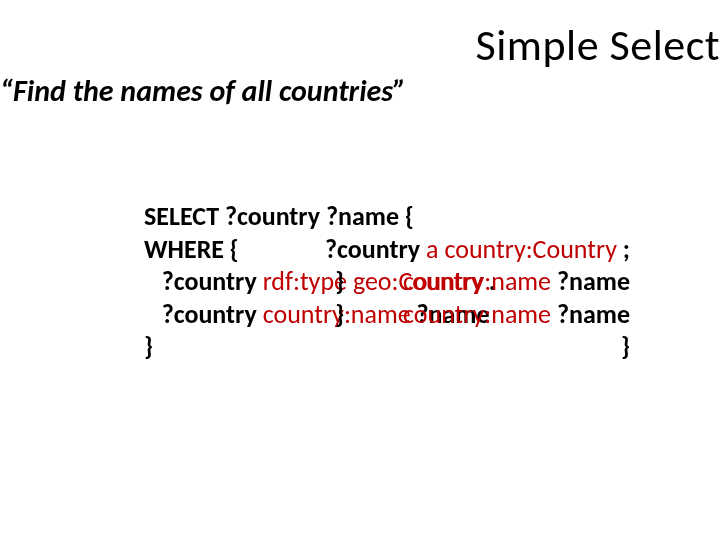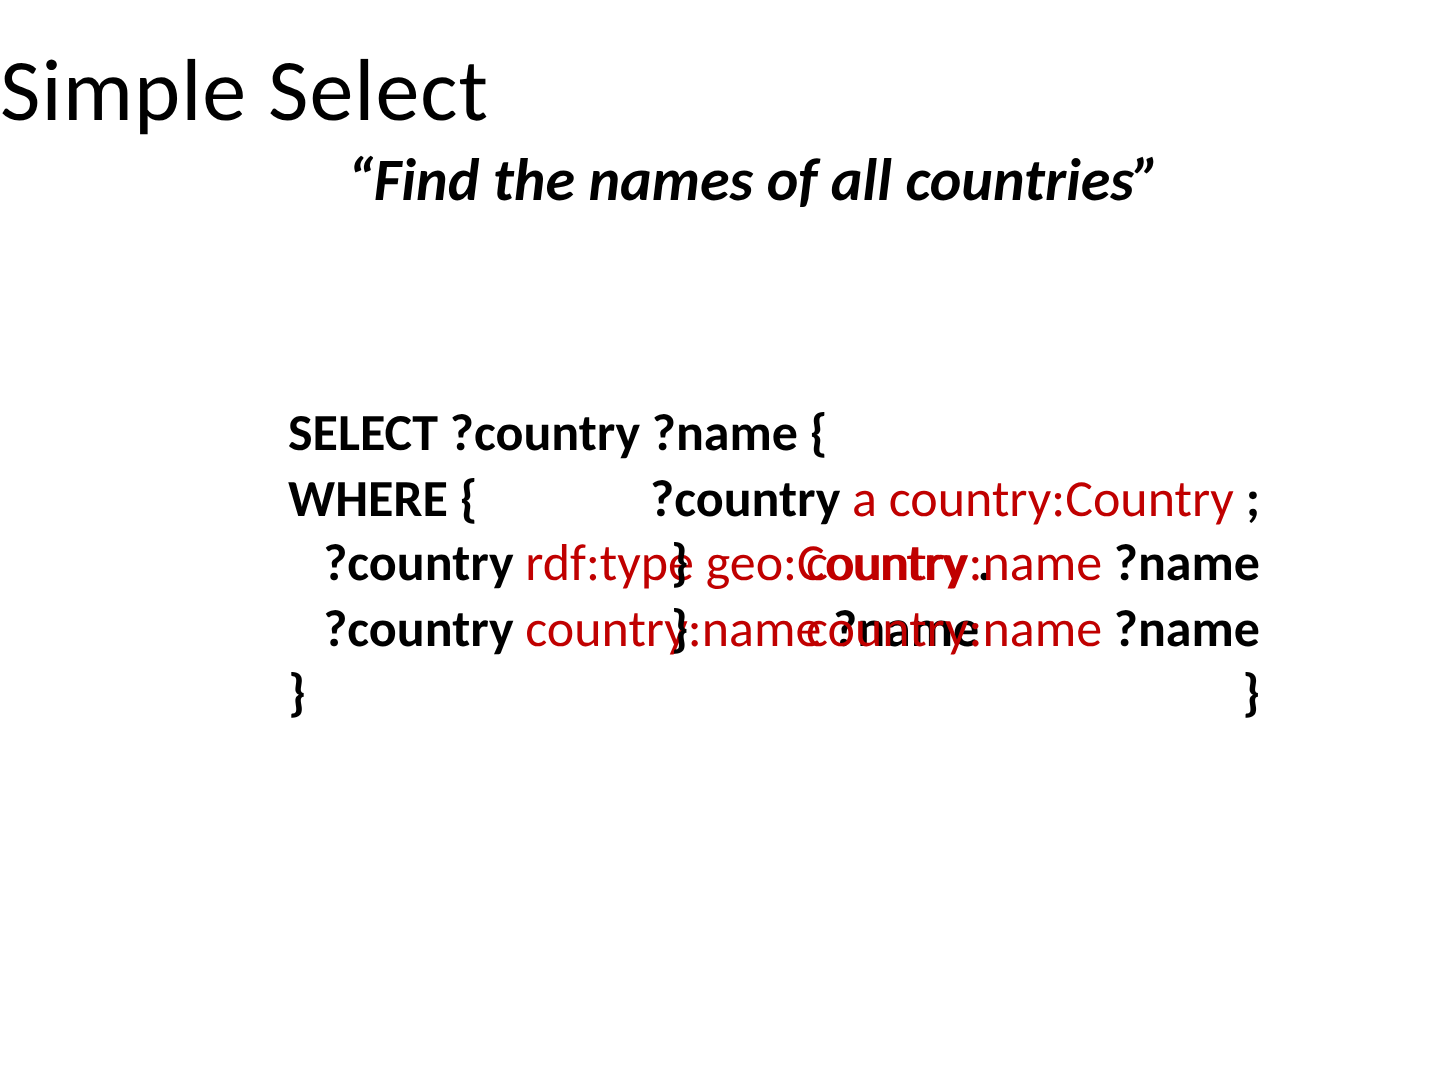--- a/index.html
+++ b/index.html
@@ -15,31 +15,31 @@
   .slide {
     position: relative;
     width: 720px;
     height: 540px;
   }
   .title {
     position: absolute;
     top: 18px;
     left: 0;
     width: 720px;
-    text-align: left;
+    text-align: right;
     font-size: 44px;
     font-weight: 400;
     letter-spacing: 0.5px;
   }
   .subtitle {
     position: absolute;
     top: 72px;
     left: 0;
     width: 580px;
-    text-align: right;
+    text-align: left;
     font-size: 30px;
     font-style: italic;
     font-weight: 700;
   }
   .code-layer {
     position: absolute;
     left: 130px;
     width: 500px;
     font-size: 26px;
     font-weight: 700;

